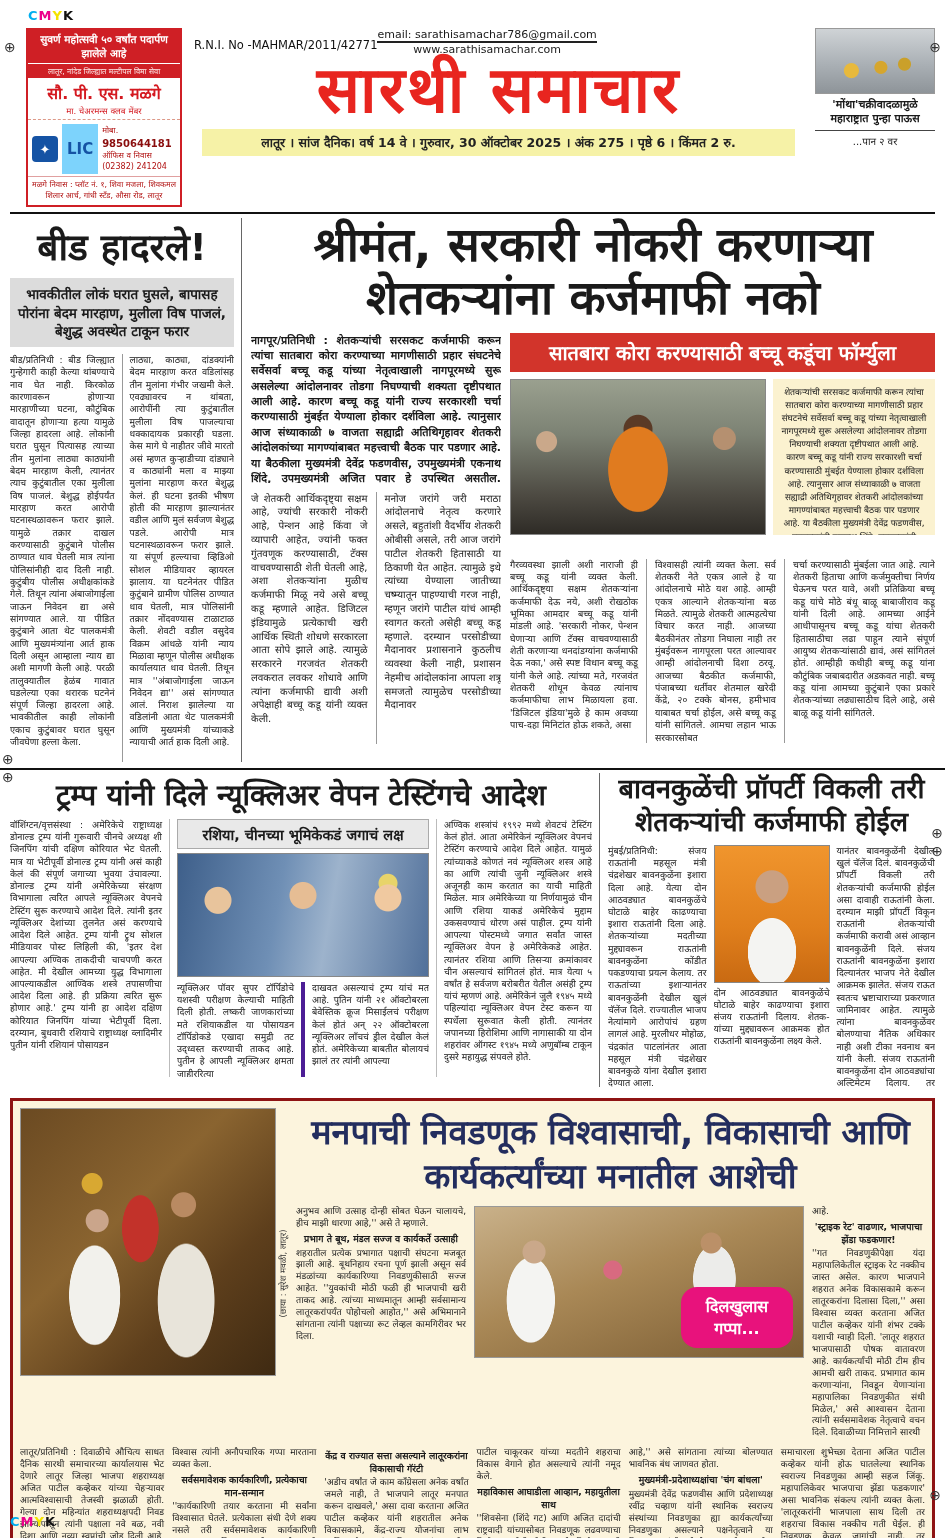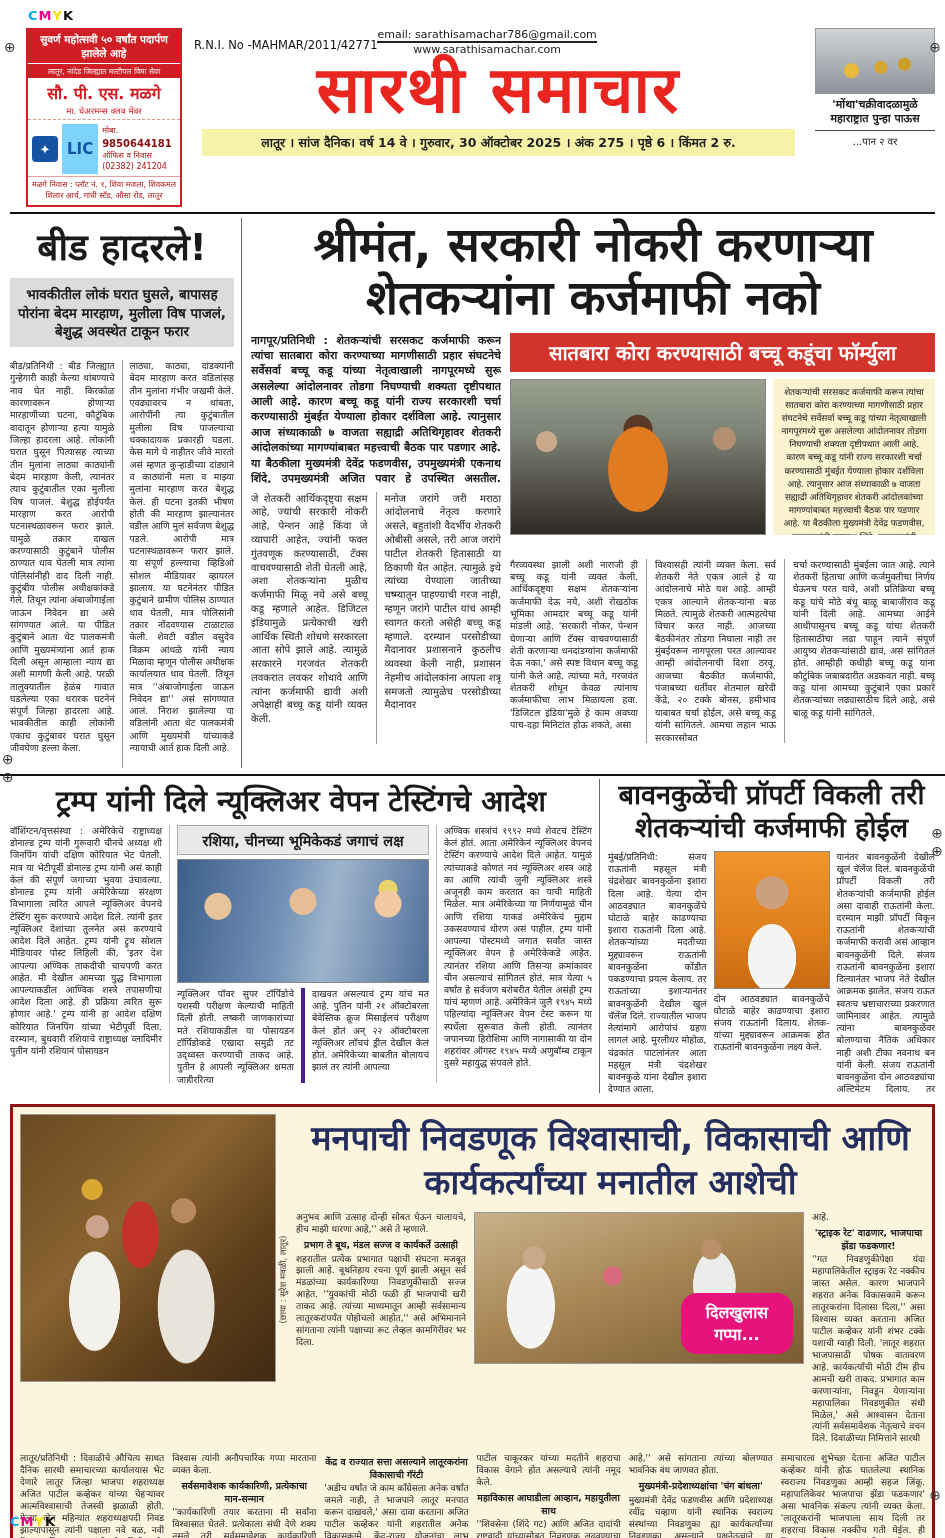--- a/index.html
+++ b/index.html
@@ -41,21 +41,21 @@
       linear-gradient(180deg,#cfd3d6 0%,#aab0b5 55%,#8e9499 100%); }
   .weather-cap { font-weight:bold; font-size:11px; text-align:center; line-height:1.3; padding:4px 0 3px; }
   .weather-more { text-align:center; border-top:1px solid #444; padding-top:3px; font-size:10px; }
 
   .rule-black { height:2px; background:#111; margin:5px 10px 0; }
 
   
   .row1 { display:flex; padding:4px 10px 0; }
   .beed { width:232px; border-right:1px solid #666; padding:2px 7px 0 0; }
   .beed h2 { font-size:37px; font-weight:800; text-align:center; margin:0 0 7px; }
-  .beed-sub { background:#dcdcdc; font-weight:bold; font-size:13.5px; text-align:center; line-height:1.35; padding:7px 4px; margin-bottom:13px; }
+  .beed-sub { background:#dcdcdc; font-weight:bold; font-size:13.5px; text-align:center; line-height:1.35; padding:7px 4px; margin-bottom:7px; }
   .beed-cols { display:flex; height:408px; overflow:hidden; }
   .bcol { flex:1; font-size:9.2px; text-align:justify; line-height:1.34; }
   .bcol + .bcol { border-left:1px solid #999; padding-left:7px; margin-left:7px; }
 
   .main-story { flex:1; padding:0 0 0 9px; }
   .ms-h { font-size:47px; font-weight:800; text-align:center; line-height:1.13; margin:0 0 8px; }
   .ms-body { display:flex; gap:9px; }
   .ms-left { width:250px; }
   .ms-lead { font-size:11px; font-weight:600; text-align:justify; line-height:1.4; height:150px; overflow:hidden; }
   .ms-subcols { display:flex; margin-top:9px; height:252px; overflow:hidden; }

